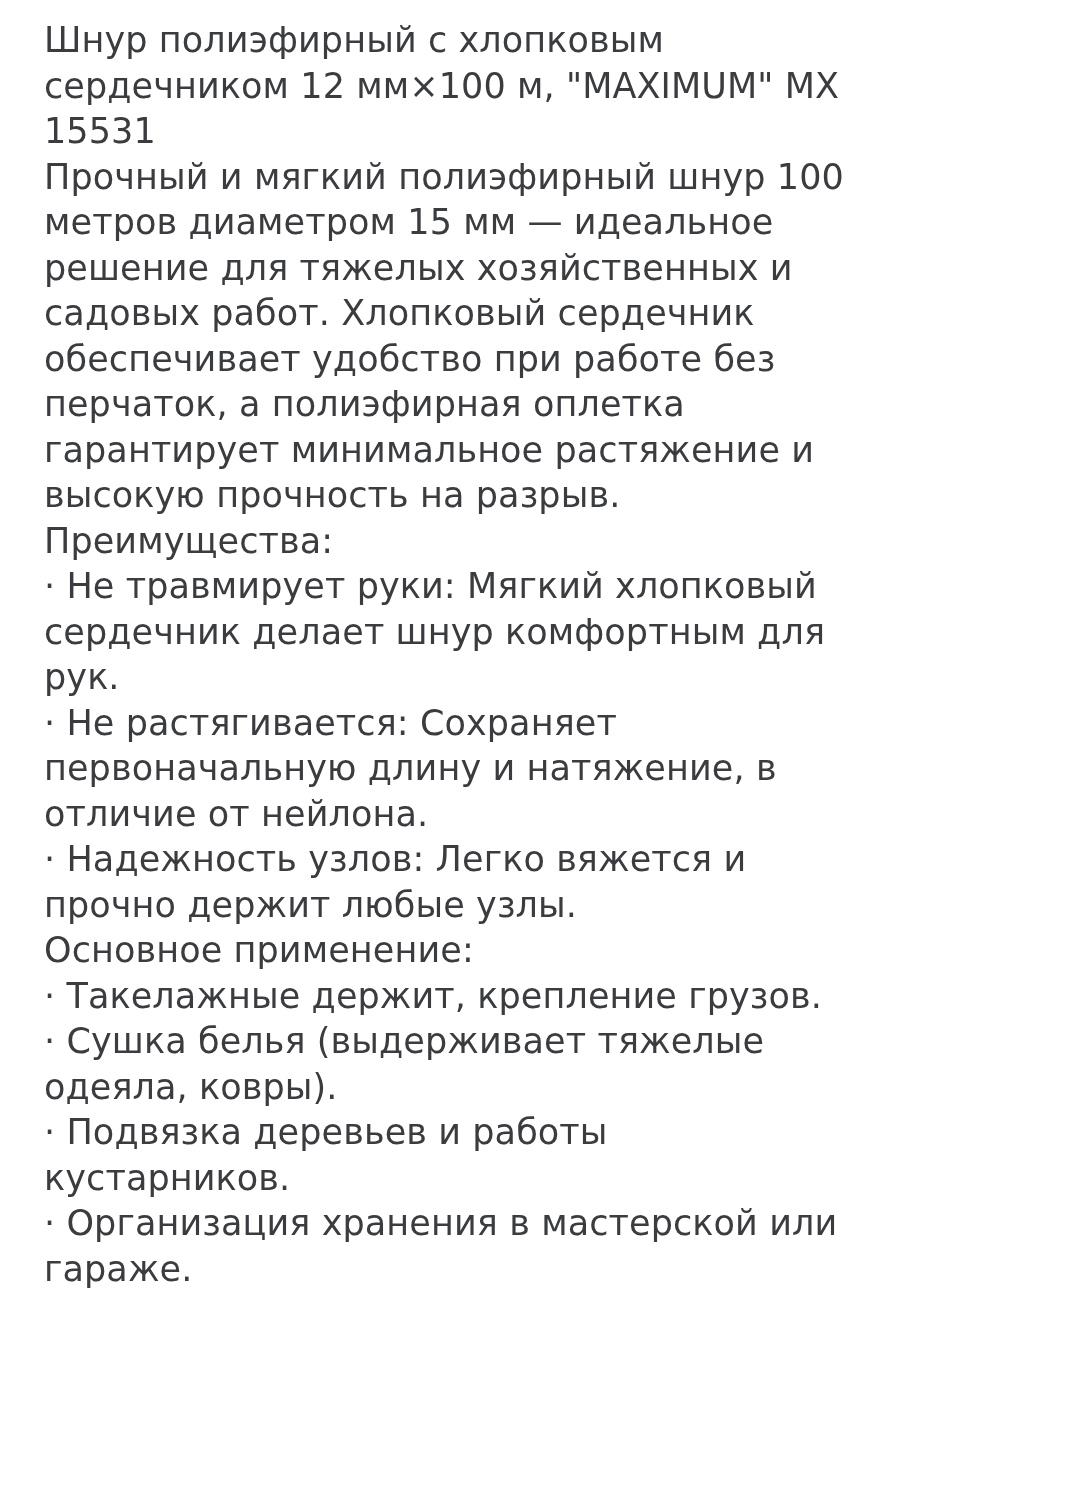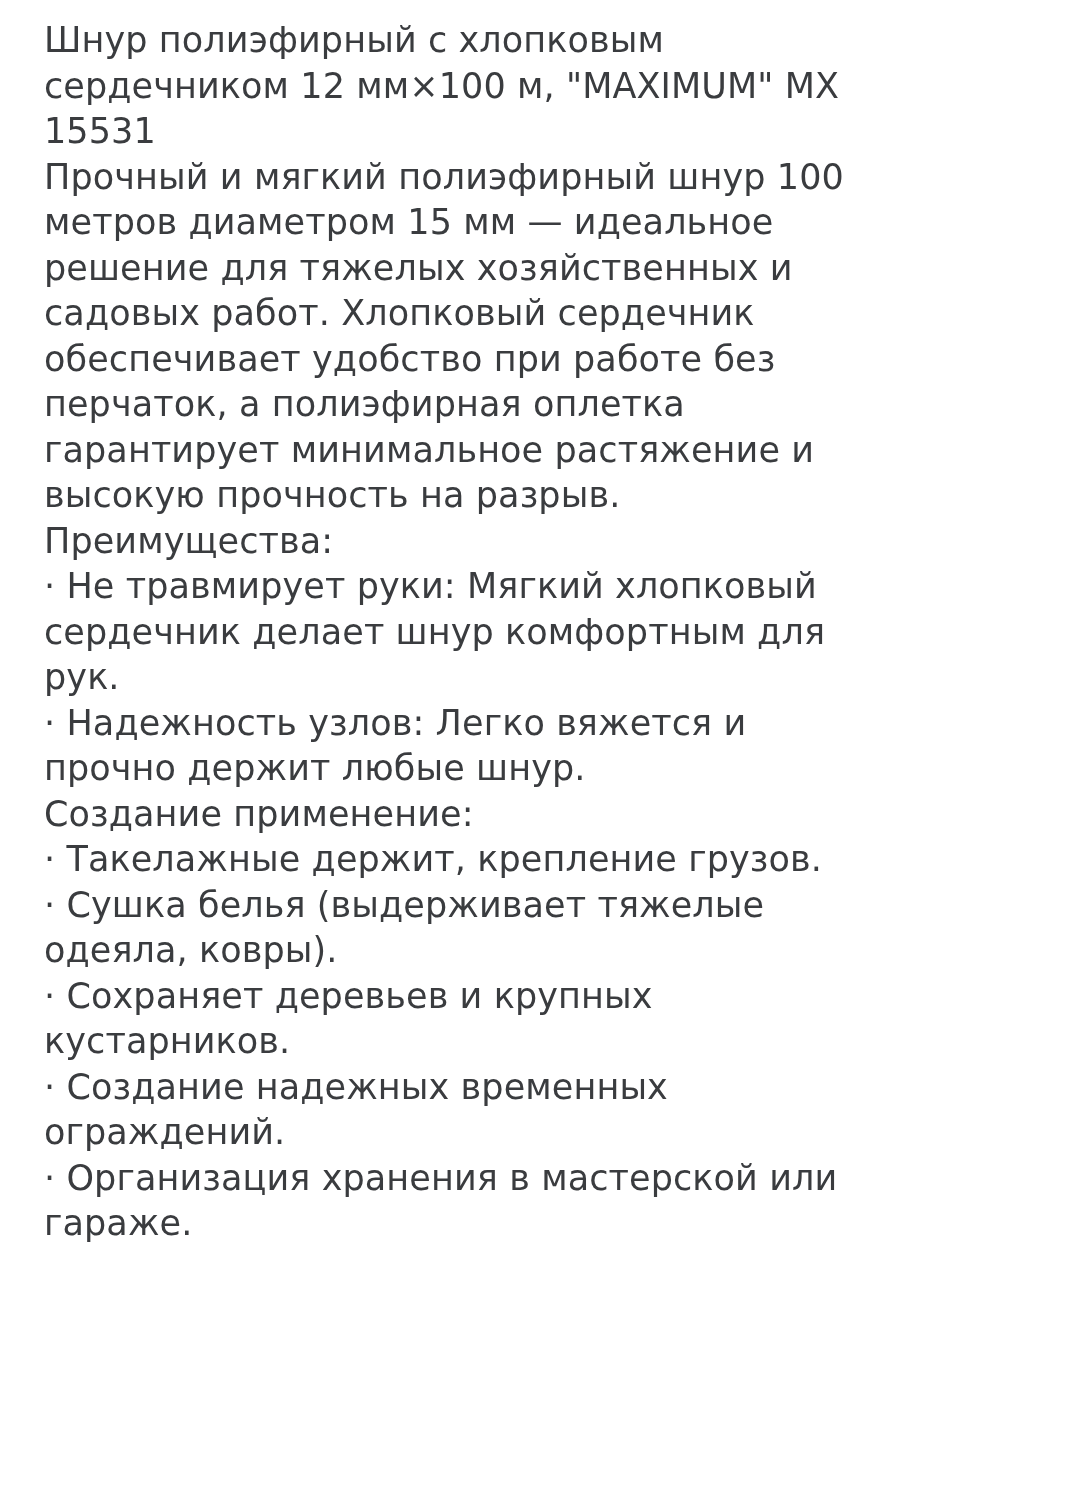--- a/index.html
+++ b/index.html
@@ -39,21 +39,21 @@
 </style>
 </head>
 <body>
 
 <div class="page">
   <div class="doc-block">
     <p class="para title">Шнур полиэфирный с хлопковым сердечником 12 мм×100 м, "MAXIMUM" MX 15531</p>
     <p class="para">Прочный и мягкий полиэфирный шнур 100 метров диаметром 15 мм — идеальное решение для тяжелых хозяйственных и садовых работ. Хлопковый сердечник обеспечивает удобство при работе без перчаток, а полиэфирная оплетка гарантирует минимальное растяжение и высокую прочность на разрыв.</p>
     <p class="para">Преимущества:</p>
     <p class="para">· Не травмирует руки: Мягкий хлопковый сердечник делает шнур комфортным для рук.</p>
-    <p class="para">· Надежность узлов: Легко вяжется и прочно держит любые шнур.</p>
-    <p class="para">Создание применение:</p>
+    <p class="para">· Не растягивается: Сохраняет первоначальную длину и натяжение, в отличие от нейлона.</p>
+    <p class="para">· Надежность узлов: Легко вяжется и прочно держит любые узлы.</p>
+    <p class="para">Основное применение:</p>
     <p class="para">· Такелажные держит, крепление грузов.</p>
     <p class="para">· Сушка белья (выдерживает тяжелые одеяла, ковры).</p>
-    <p class="para">· Сохраняет деревьев и крупных кустарников.</p>
-    <p class="para">· Создание надежных временных ограждений.</p>
+    <p class="para">· Подвязка деревьев и работы кустарников.</p>
     <p class="para">· Организация хранения в мастерской или гараже.</p>
   </div>
 </div>
 
 </body></html>

